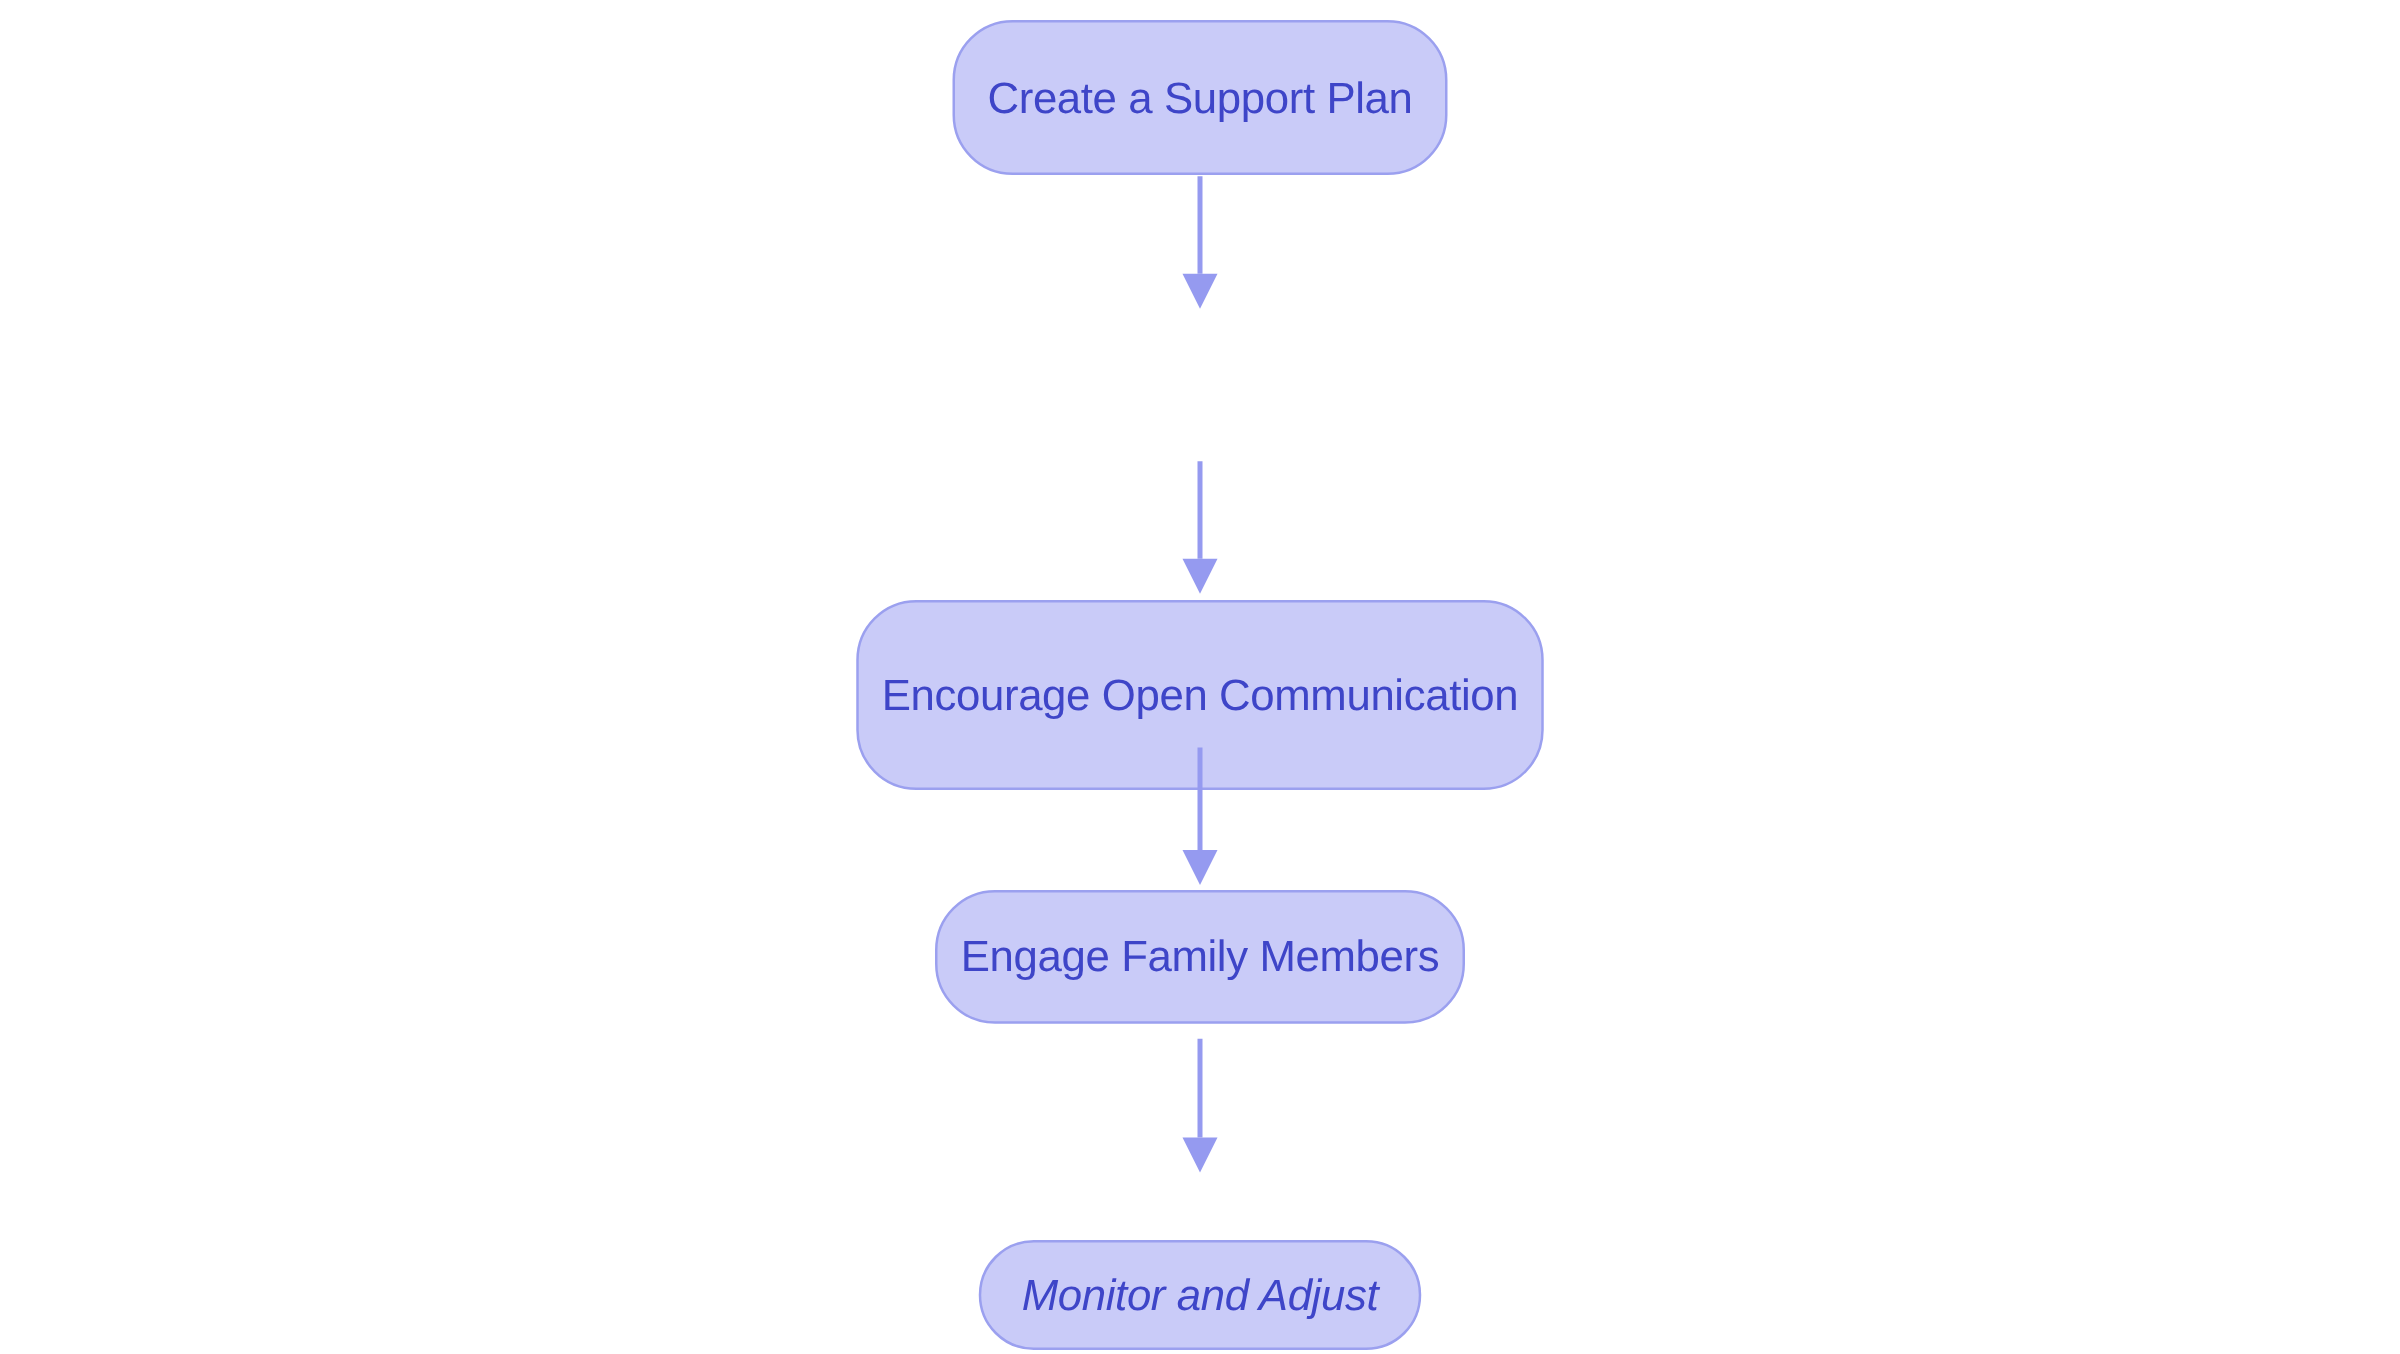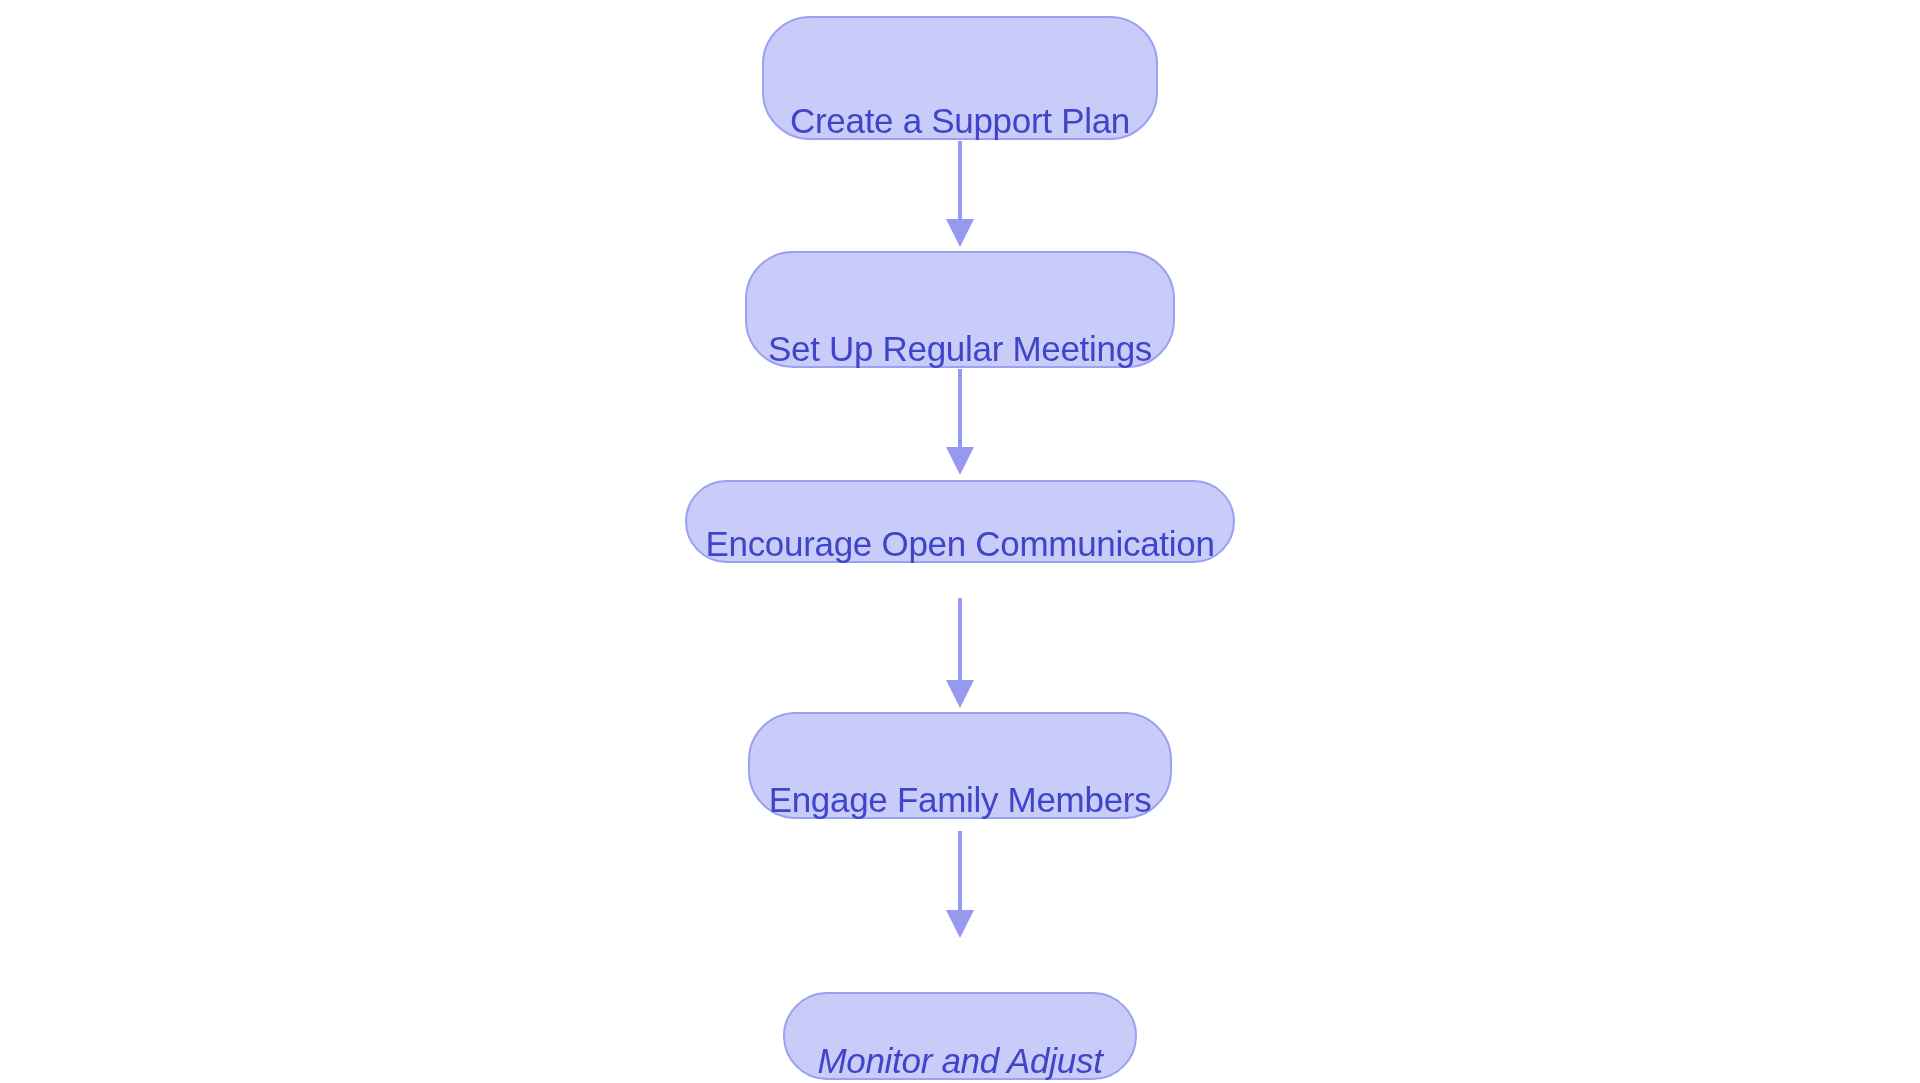--- a/index.html
+++ b/index.html
@@ -12,36 +12,36 @@
     width: 1920px;
     height: 1083px;
     background: var(--bg, #ffffff);
     font-family: "Liberation Sans", sans-serif;
     overflow: hidden;
   }
   .node {
     position: absolute;
     box-sizing: border-box;
     display: flex;
-    align-items: flex-end;
+    align-items: center;
     justify-content: center;
     background: var(--node-fill, #c9cbf8);
     border: 2px solid var(--node-border, #9ba0ef);
     border-radius: 48px;
   }
   .node-label {
     color: var(--node-text, #3e45c8);
     font-size: 35px;
     letter-spacing: -0.3px;
     white-space: nowrap;
     line-height: 1;
   }
   .n1 { left: 762px; top: 16px;  width: 396px; height: 124px; }
   .n2 { left: 745px; top: 251px; width: 430px; height: 117px; }
-  .n3 { left: 685px; top: 480px; width: 550px; height: 83px; }
+  .n3 { left: 685px; top: 480px; width: 550px; height: 152px; }
   .n4 { left: 748px; top: 712px; width: 424px; height: 107px; }
   .n5 { left: 783px; top: 992px; width: 354px; height: 88px; font-style: italic; }
 
   .arrow {
     position: absolute;
     left: 946px;
     width: 28px;
     display: flex;
     flex-direction: column;
     align-items: center;
@@ -70,23 +70,20 @@
 
   <div class="node n1">
     <span class="node-label">Create a Support Plan</span>
   </div>
 
   <div class="arrow a1">
     <div class="arrow-line"></div>
     <div class="arrow-head"></div>
   </div>
 
-  <div class="node n2">
-    <span class="node-label">Set Up Regular Meetings</span>
-  </div>
 
   <div class="arrow a2">
     <div class="arrow-line"></div>
     <div class="arrow-head"></div>
   </div>
 
   <div class="node n3">
     <span class="node-label">Encourage Open Communication</span>
   </div>
 

